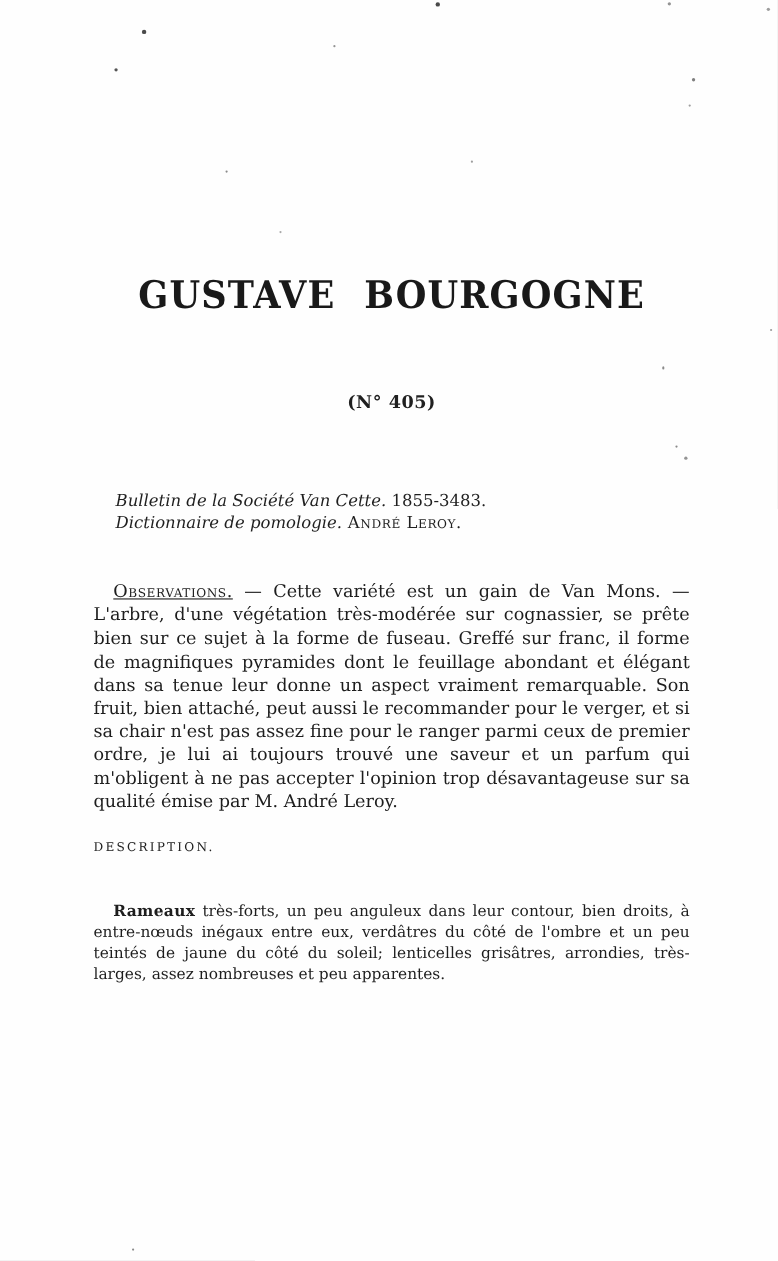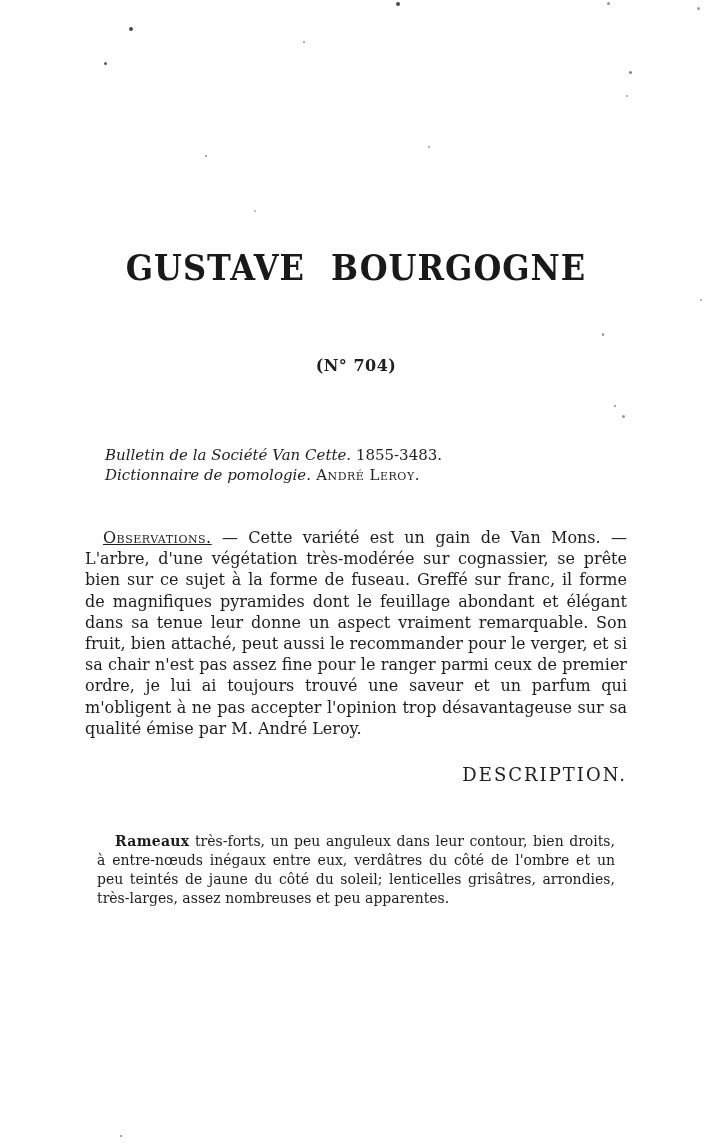--- a/index.html
+++ b/index.html
@@ -43,41 +43,41 @@
   .references .ref-smallcaps { font-variant: small-caps; letter-spacing: 0.5px; }
 
   .observations {
     top: 527px; font-size: 16px; line-height: 21.2px;
     text-align: justify; text-align-last: left; text-indent: 18px;
     color: #1d1d1d;
   }
   .smallcaps-lead { font-variant: small-caps; letter-spacing: 0.5px; text-decoration: underline; }
 
   .description-heading {
-    top: 764px; text-align: right;
-    font-size: 18px; font-weight: normal; letter-spacing: 2px; color: #202020;
+    top: 764px; text-align: left;
+    font-size: 11px; font-weight: normal; letter-spacing: 2px; color: #202020;
   }
 
   .description-body { top: 820px; font-size: 14px; line-height: 19px; color: #1d1d1d; }
   .description-body p {
-    text-align: justify; text-align-last: left; text-indent: 18px; margin: 12px;
+    text-align: justify; text-align-last: left; text-indent: 18px; margin: 0;
   }
   .desc-lead { font-weight: bold; letter-spacing: 0.3px; }
 
   .speck { position: absolute; background: #2a2a2a; border-radius: 50%; }
 </style>
 </head>
 <body>
 
 <div class="page">
 
 
   <h1 class="content-col variety-title">GUSTAVE BOURGOGNE</h1>
 
-  <div class="content-col variety-number">(N° 704)</div>
+  <div class="content-col variety-number">(N° 405)</div>
 
   <div class="content-col references">
     <p><span class="ref-source">Bulletin de la Société Van Cette.</span><span> 1855-3483.</span></p>
     <p><span class="ref-source">Dictionnaire de pomologie.</span><span class="ref-smallcaps"> André Leroy.</span></p>
   </div>
 
   <p class="content-col observations"><span class="smallcaps-lead">Observations.</span><span> — Cette variété est un gain de Van Mons. — L'arbre, d'une végétation très-modérée sur cognassier, se prête bien sur ce sujet à la forme de fuseau. Greffé sur franc, il forme de magnifiques pyramides dont le feuillage abondant et élégant dans sa tenue leur donne un aspect vraiment remarquable. Son fruit, bien attaché, peut aussi le recommander pour le verger, et si sa chair n'est pas assez fine pour le ranger parmi ceux de premier ordre, je lui ai toujours trouvé une saveur et un parfum qui m'obligent à ne pas accepter l'opinion trop désavantageuse sur sa qualité émise par M. André Leroy.</span></p>
 
   <h2 class="content-col description-heading">DESCRIPTION.</h2>
 

